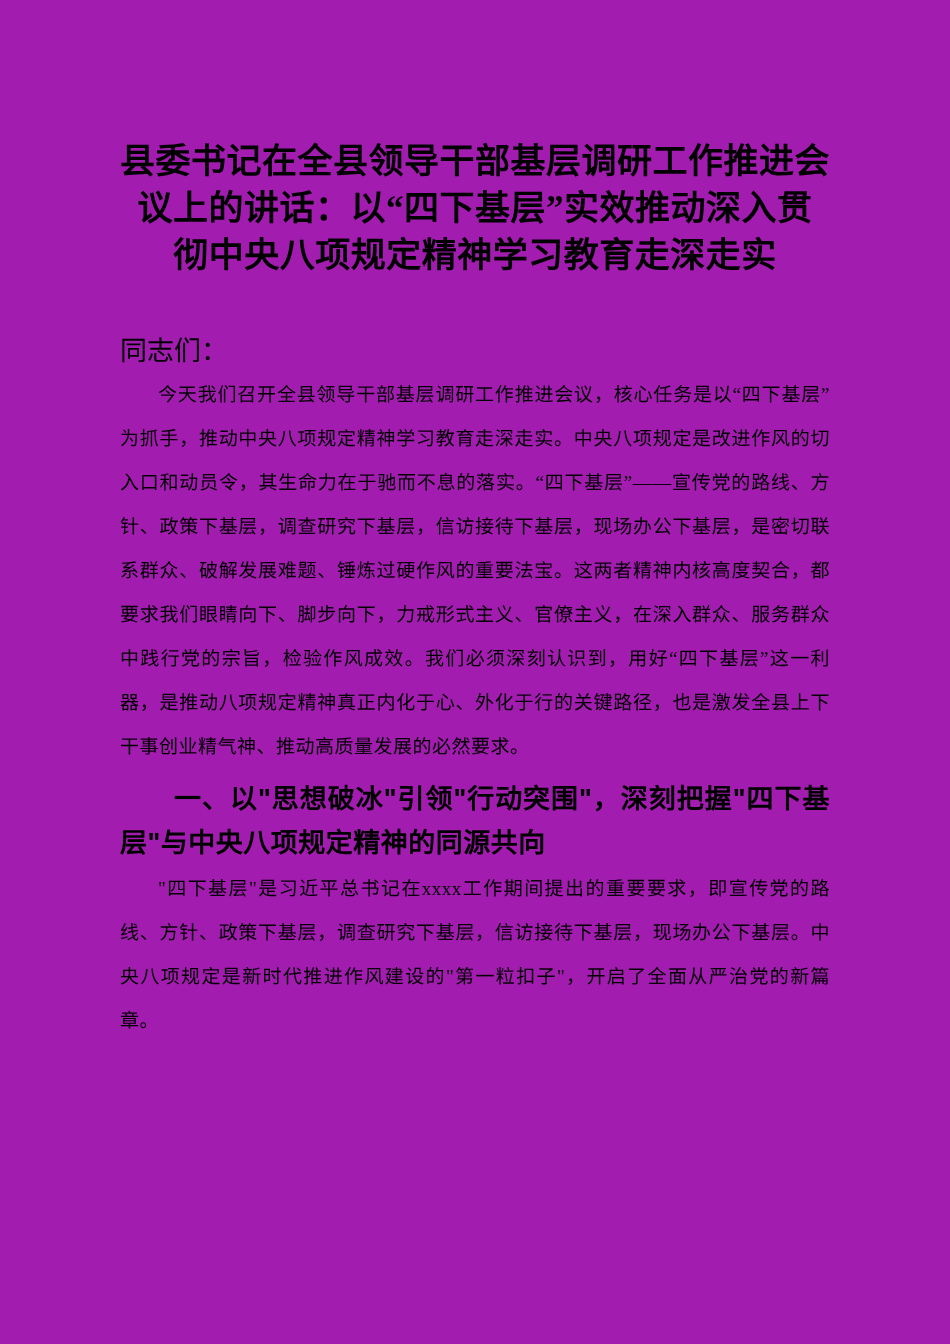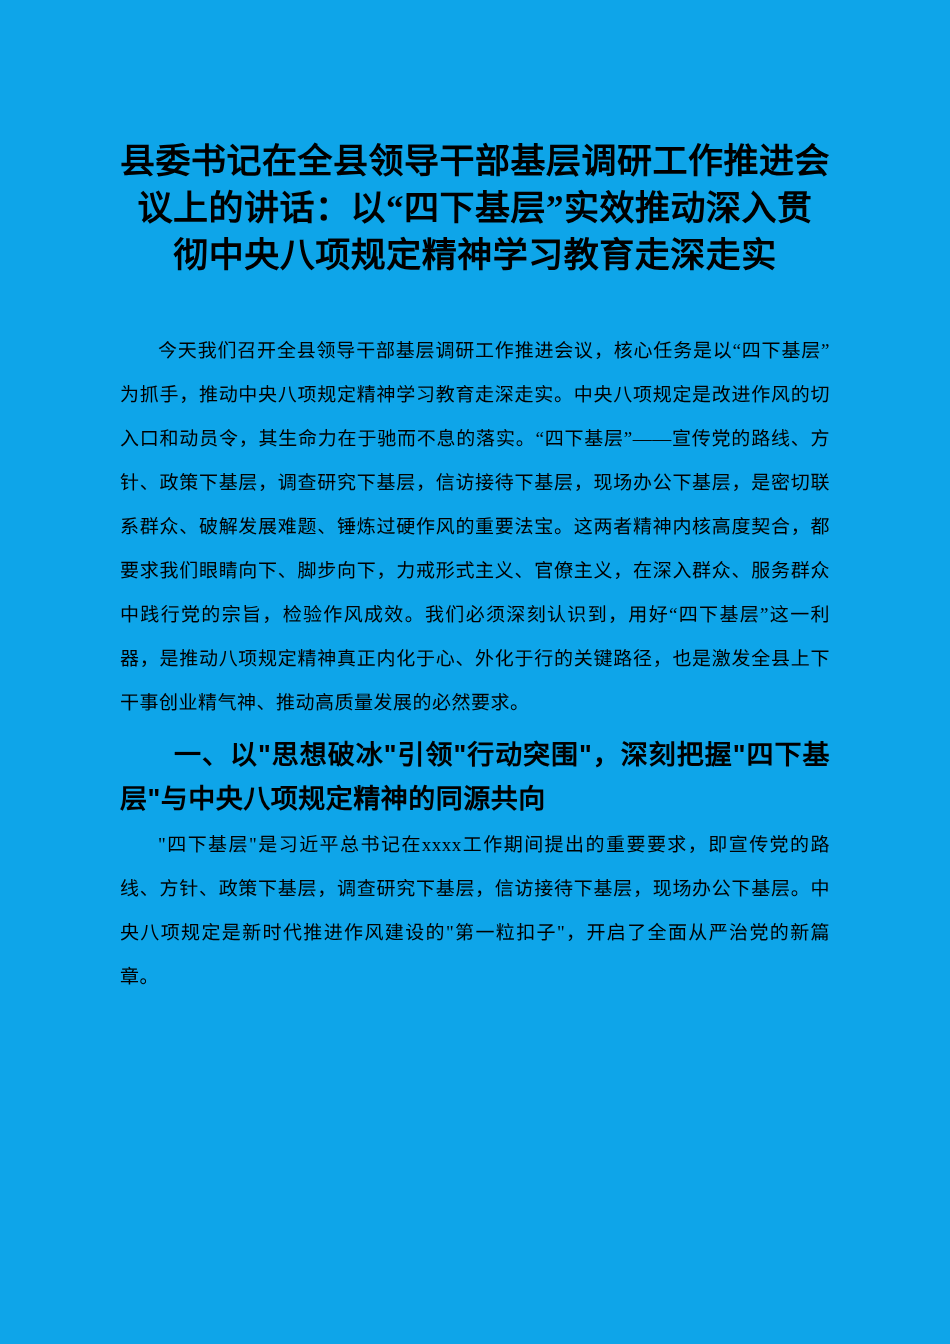--- a/index.html
+++ b/index.html
@@ -5,21 +5,21 @@
   html, body {
     margin: 0;
     padding: 0;
     background: #ffffff;
   }
   .page {
     position: relative;
     width: 950px;
     height: 1344px;
     margin: 0 auto;
-    background: #0ea5e9;
+    background: #a21caf;
     box-sizing: border-box;
     padding: 138px 120px 0 120px;
     overflow: hidden;
     color: #000000;
   }
   .doc-title {
     font-family: "Liberation Serif", "DejaVu Serif", serif;
     font-weight: 700;
     font-size: 35px;
     line-height: 47px;
@@ -53,19 +53,20 @@
     text-align: justify;
     letter-spacing: 0.5px;
   }
 </style>
 </head>
 <body>
 
 <div class="page">
   <h1 class="doc-title">县委书记在全县领导干部基层调研工作推进会议上的讲话：以“四下基层”实效推动深入贯彻中央八项规定精神学习教育走深走实</h1>
 
+  <p class="salutation">同志们：</p>
 
   <p class="body-para">今天我们召开全县领导干部基层调研工作推进会议，核心任务是以“四下基层”为抓手，推动中央八项规定精神学习教育走深走实。中央八项规定是改进作风的切入口和动员令，其生命力在于驰而不息的落实。“四下基层”——宣传党的路线、方针、政策下基层，调查研究下基层，信访接待下基层，现场办公下基层，是密切联系群众、破解发展难题、锤炼过硬作风的重要法宝。这两者精神内核高度契合，都要求我们眼睛向下、脚步向下，力戒形式主义、官僚主义，在深入群众、服务群众中践行党的宗旨，检验作风成效。我们必须深刻认识到，用好“四下基层”这一利器，是推动八项规定精神真正内化于心、外化于行的关键路径，也是激发全县上下干事创业精气神、推动高质量发展的必然要求。</p>
 
   <h2 class="section-heading">一、以"思想破冰"引领"行动突围"，深刻把握"四下基层"与中央八项规定精神的同源共向</h2>
 
   <p class="body-para">"四下基层"是习近平总书记在xxxx工作期间提出的重要要求，即宣传党的路线、方针、政策下基层，调查研究下基层，信访接待下基层，现场办公下基层。中央八项规定是新时代推进作风建设的"第一粒扣子"，开启了全面从严治党的新篇章。</p>
 </div>
 
 </body></html>

